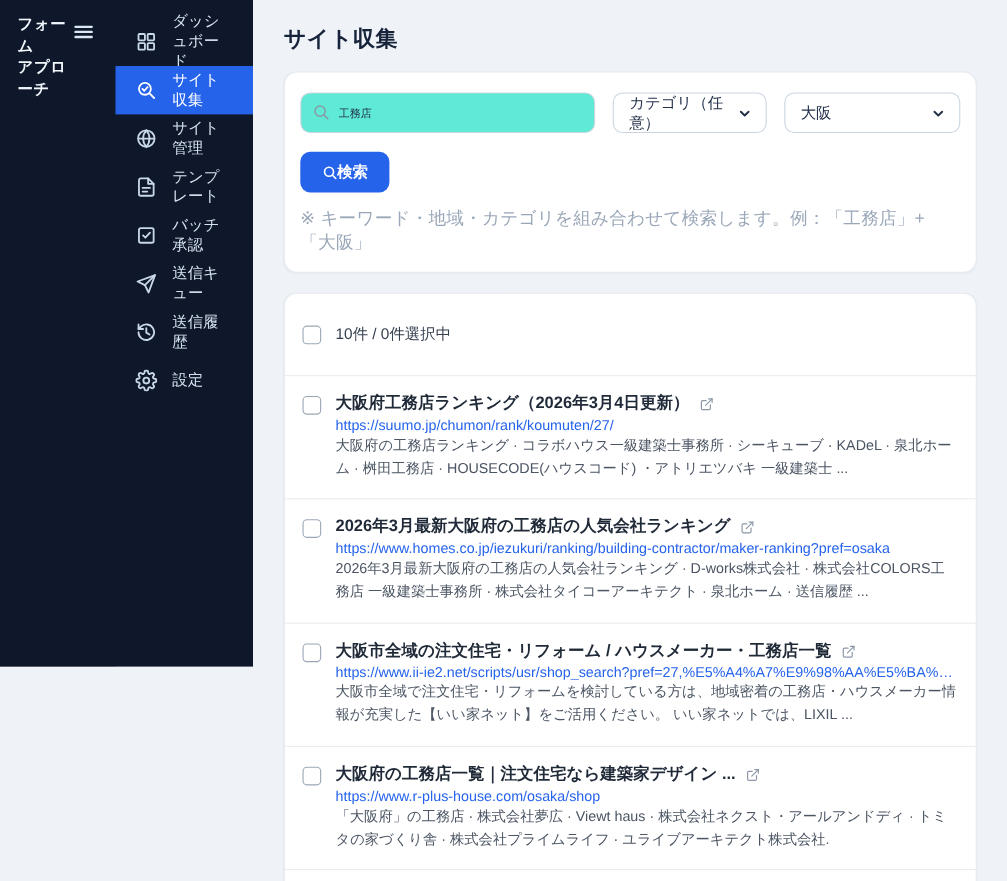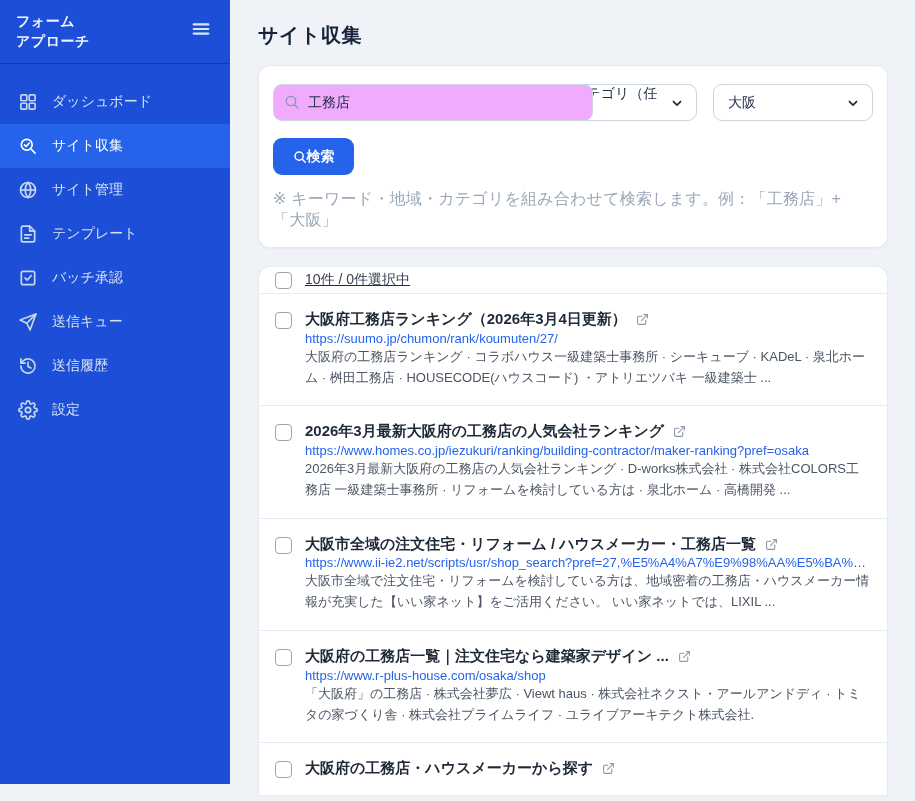--- a/index.html
+++ b/index.html
@@ -5,23 +5,23 @@
   * { margin:0; padding:0; box-sizing:border-box; }
   html,body { width:915px; height:801px; overflow:hidden; }
   body {
     font-family:"Liberation Sans","DejaVu Sans",sans-serif;
     display:flex;
     background:#eff3f8;
     color:#1f2937;
   }
   
   .sidebar {
-    width:230px; min-width:230px; height:784px;
-    background:#1d4ed8;
-    display:flex; flex-direction:column;
+    width:230px; min-width:230px; height:606px;
+    background:#0f172a;
+    display:flex; flex-direction:row;
   }
   .sb-header {
     display:flex; align-items:flex-start; justify-content:space-between;
     padding:12px 18px 12px 16px;
     border-bottom:1px solid rgba(0,0,0,0.25);
     min-height:61px;
   }
   .sb-title {
     color:#f1f6fb; font-size:14px; font-weight:700; line-height:1.4;
     letter-spacing:0.5px;
@@ -46,25 +46,25 @@
     background:#ffffff; border:1px solid #e5eaf0; border-radius:12px;
     box-shadow:0 1px 2px rgba(16,24,40,0.04);
   }
   .search-card { padding:18px 14px 16px 14px; }
   .search-row { display:flex; gap:16px; }
   .input-wrap {
     position:relative; width:268px;
   }
   .input-wrap .mag { position:absolute; left:11px; top:10px; color:#8b97a7; }
   .kw-input {
-    width:320px; height:37px;
+    width:268px; height:37px;
     border:1px solid #cbd5e1; border-radius:9px;
-    padding:0 10px 0 34px; font-size:14px; color:#22304a;
+    padding:0 10px 0 34px; font-size:10px; color:#22304a;
     font-family:"Liberation Sans","DejaVu Sans",sans-serif;
-    outline:none; background:#f0abfc;
+    outline:none; background:#5eead4;
   }
   .select {
     height:37px; border:1px solid #cbd5e1; border-radius:9px;
     background:#fff; display:flex; align-items:center;
     justify-content:space-between; padding:0 12px 0 14px;
     font-size:14px; color:#22304a; cursor:pointer;
   }
   .select .chev { color:#233047; }
   .select.category { width:150px; }
   .select.region { width:172px; }
@@ -73,21 +73,21 @@
     background:#2563eb; color:#fff; border:none; border-radius:9px;
     font-size:14px; font-weight:700; cursor:pointer;
     display:flex; align-items:center; justify-content:center; gap:0;
     font-family:"Liberation Sans","DejaVu Sans",sans-serif;
   }
   .hint { margin-top:14px; font-size:16px; color:#9aa7b8; letter-spacing:0.2px; }
   
   .results-card { margin-top:18px; border-radius:12px 12px 0 0; border-bottom:none; }
   .results-header {
     display:flex; align-items:center; gap:13px;
-    padding:4px 16px; border-bottom:1px solid #e8ecf1;text-decoration:underline;
+    padding:28px 16px; border-bottom:1px solid #e8ecf1;
   }
   .cb {
     width:17px; height:17px; min-width:17px;
     border:1.5px solid #9aa6b5; border-radius:4px; background:#fff;
     cursor:pointer; display:inline-block;
   }
   .count-label { font-size:14px; color:#374151; }
   .result-item {
     display:flex; gap:13px; padding:16px 16px 17px 16px;
     border-bottom:1px solid #e8ecf1;
@@ -279,21 +279,21 @@
           <span class="r-title">2026年3月最新大阪府の工務店の人気会社ランキング</span>
           <span class="ext">
             <svg width="13" height="13" viewBox="0 0 24 24" fill="none" stroke="currentColor" stroke-width="2" stroke-linecap="round" stroke-linejoin="round">
                 <path d="M18 13v6a2 2 0 0 1-2 2H5a2 2 0 0 1-2-2V8a2 2 0 0 1 2-2h6"></path>
                 <polyline points="15 3 21 3 21 9"></polyline>
                 <line x1="10" y1="14" x2="21" y2="3"></line>
               </svg>
           </span>
         </div>
         <a class="r-url" href="#">https://www.homes.co.jp/iezukuri/ranking/building-contractor/maker-ranking?pref=osaka</a>
-        <p class="r-desc">2026年3月最新大阪府の工務店の人気会社ランキング · D-works株式会社 · 株式会社COLORS工務店 一級建築士事務所 · リフォームを検討している方は · 泉北ホーム · 高橋開発 ...</p>
+        <p class="r-desc">2026年3月最新大阪府の工務店の人気会社ランキング · D-works株式会社 · 株式会社COLORS工務店 一級建築士事務所 · 株式会社タイコーアーキテクト · 泉北ホーム · 送信履歴 ...</p>
       </div>
     </div>
 
     <div class="result-item">
       <span class="cb"></span>
       <div class="r-body">
         <div class="r-title-row">
           <span class="r-title">大阪市全域の注文住宅・リフォーム / ハウスメーカー・工務店一覧</span>
           <span class="ext">
             <svg width="13" height="13" viewBox="0 0 24 24" fill="none" stroke="currentColor" stroke-width="2" stroke-linecap="round" stroke-linejoin="round">

